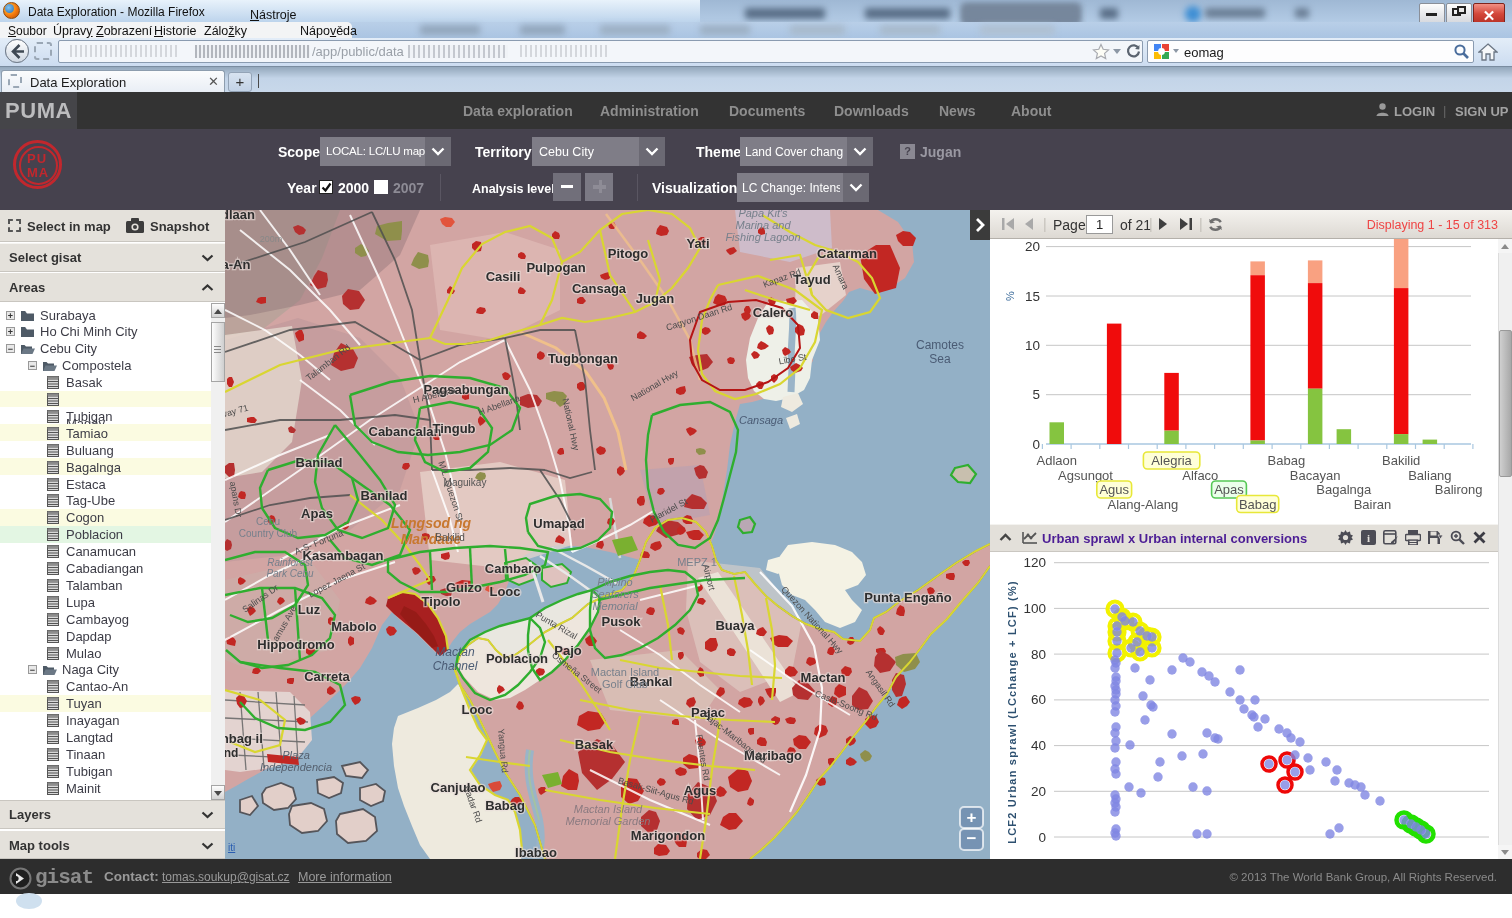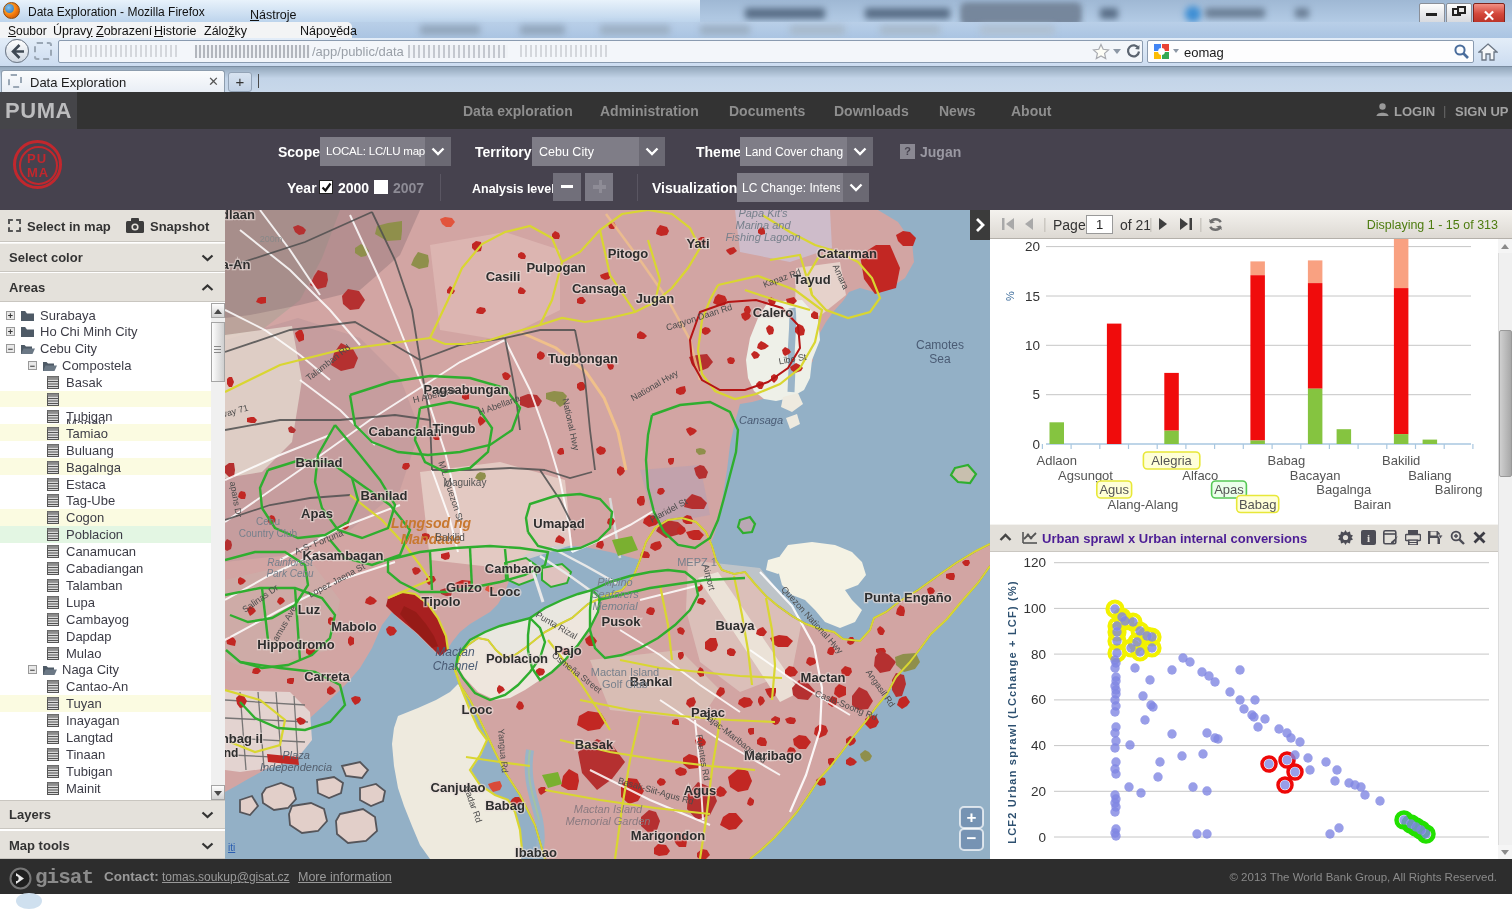--- a/index.html
+++ b/index.html
@@ -186,21 +186,21 @@
 <div class="abs" style="left:27px;top:219px;font-size:13px;font-weight:bold;color:#333;">Select in map</div>
 <svg class="abs" style="left:126px;top:218px;" width="18" height="15" viewBox="0 0 18 15">
       <rect x="0" y="3" width="18" height="12" rx="1.5" fill="#3c3c3c"></rect>
       <rect x="5" y="0" width="8" height="5" rx="1" fill="#3c3c3c"></rect>
       <circle cx="9" cy="9" r="3.6" fill="#e4e1db"></circle>
       <circle cx="9" cy="9" r="2" fill="#3c3c3c"></circle>
     </svg>
 <div class="abs" style="left:150px;top:219px;font-size:13px;font-weight:bold;color:#333;">Snapshot</div>
 
 <div class="abs" style="left:0;top:243px;width:226px;height:29px;background:#e4e1db;border-top:1px solid #f6f5f2;border-bottom:1px solid #c9c6c0;"></div>
-<div class="abs" style="left:9px;top:250px;font-size:13px;font-weight:bold;color:#333;">Select color</div>
+<div class="abs" style="left:9px;top:250px;font-size:13px;font-weight:bold;color:#333;">Select gisat</div>
 <svg class="abs" style="left:201px;top:254px;" width="13" height="8" viewBox="0 0 13 8">
       <path d="M1.5 1.5 L6.5 6 L11.5 1.5" stroke="#333" stroke-width="2.2" fill="none"></path>
     </svg>
 
 <div class="abs" style="left:0;top:273px;width:226px;height:29px;background:#e4e1db;border-bottom:1px solid #c9c6c0;"></div>
 <div class="abs" style="left:9px;top:280px;font-size:13px;font-weight:bold;color:#333;">Areas</div>
 <svg class="abs" style="left:201px;top:284px;" width="13" height="8" viewBox="0 0 13 8">
       <path d="M1.5 6 L6.5 1.5 L11.5 6" stroke="#333" stroke-width="2.2" fill="none"></path>
     </svg>
 
@@ -889,21 +889,21 @@
       <path d="M1 1 L9 7 L1 13 Z" fill="#3f3f3f"></path>
       <rect x="10.5" y="1" width="2.5" height="12" fill="#3f3f3f"></rect>
     </svg>
 <div class="abs" style="left:1199px;top:216px;font-size:14px;color:#c4c0ba;">|</div>
 <svg class="abs" style="left:1208px;top:217px;" width="15" height="15" viewBox="0 0 15 15">
       <path d="M12.8 5.2 A 6 6 0 0 0 2.2 5.6" stroke="#6f6f6f" stroke-width="2.4" fill="none"></path>
       <path d="M1 2 L2.5 6.5 L7 5.5 Z" fill="#6f6f6f"></path>
       <path d="M2.2 9.8 A 6 6 0 0 0 12.8 9.4" stroke="#6f6f6f" stroke-width="2.4" fill="none"></path>
       <path d="M14 13 L12.5 8.5 L8 9.5 Z" fill="#6f6f6f"></path>
     </svg>
-<div class="abs" style="right:14px;top:218px;font-size:12.5px;color:#4d7c0f;white-space:nowrap;">Displaying 1 - 15 of 313</div>
+<div class="abs" style="right:14px;top:218px;font-size:12.5px;color:#ef4444;white-space:nowrap;">Displaying 1 - 15 of 313</div>
 
 <svg class="abs" style="left:990px;top:239px;" width="508" height="285" viewBox="0 0 508 285">
 <line x1="56" y1="7.6" x2="481" y2="7.6" stroke="#c6c6c6" stroke-width="1"></line>
 <line x1="56" y1="57.0" x2="481" y2="57.0" stroke="#c6c6c6" stroke-width="1"></line>
 <line x1="56" y1="106.3" x2="481" y2="106.3" stroke="#c6c6c6" stroke-width="1"></line>
 <line x1="56" y1="155.7" x2="481" y2="155.7" stroke="#c6c6c6" stroke-width="1"></line>
 <text x="50" y="209.5" font-size="13.5" fill="#333" text-anchor="end" font-family="Liberation Sans">0</text>
 <text x="50" y="160.2" font-size="13.5" fill="#333" text-anchor="end" font-family="Liberation Sans">5</text>
 <text x="50" y="110.8" font-size="13.5" fill="#333" text-anchor="end" font-family="Liberation Sans">10</text>
 <text x="50" y="61.5" font-size="13.5" fill="#333" text-anchor="end" font-family="Liberation Sans">15</text>

